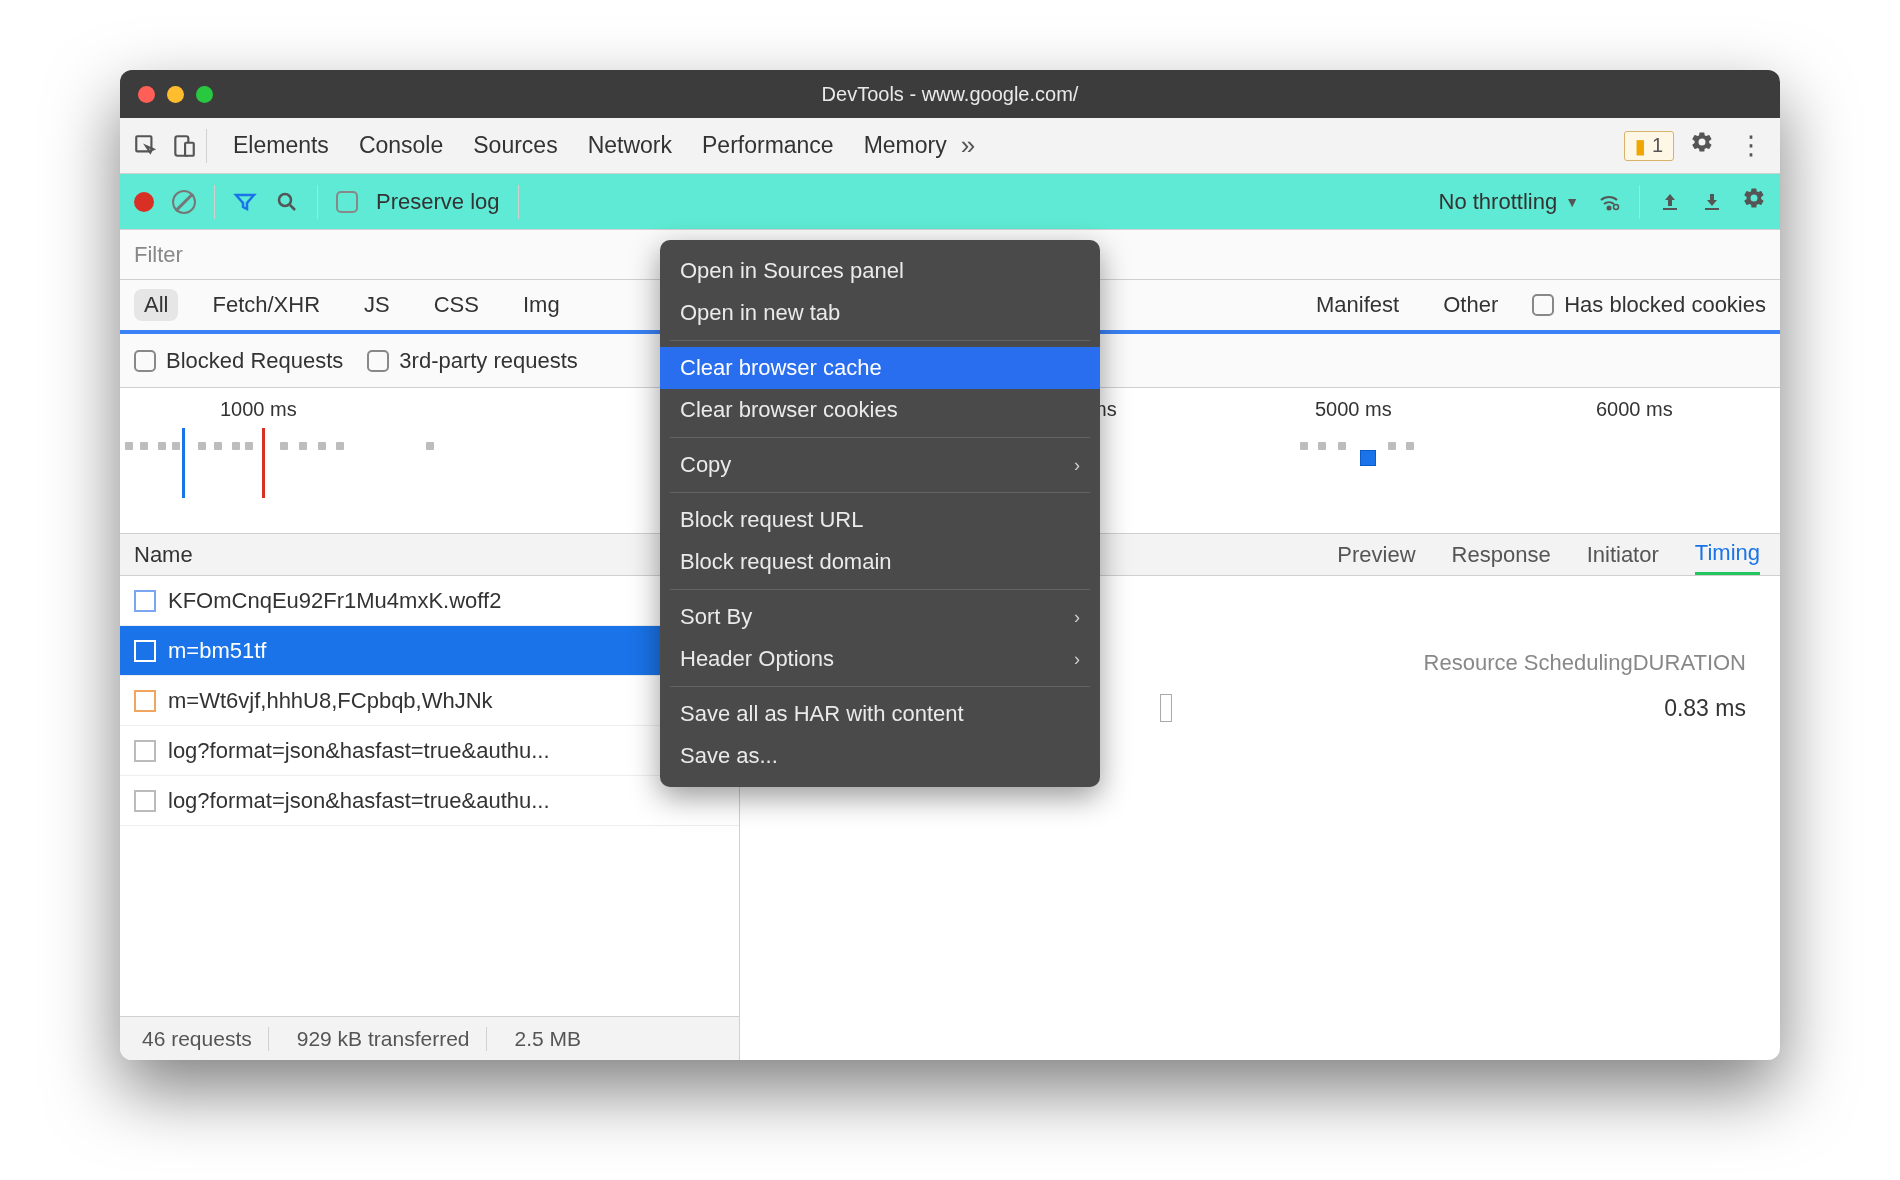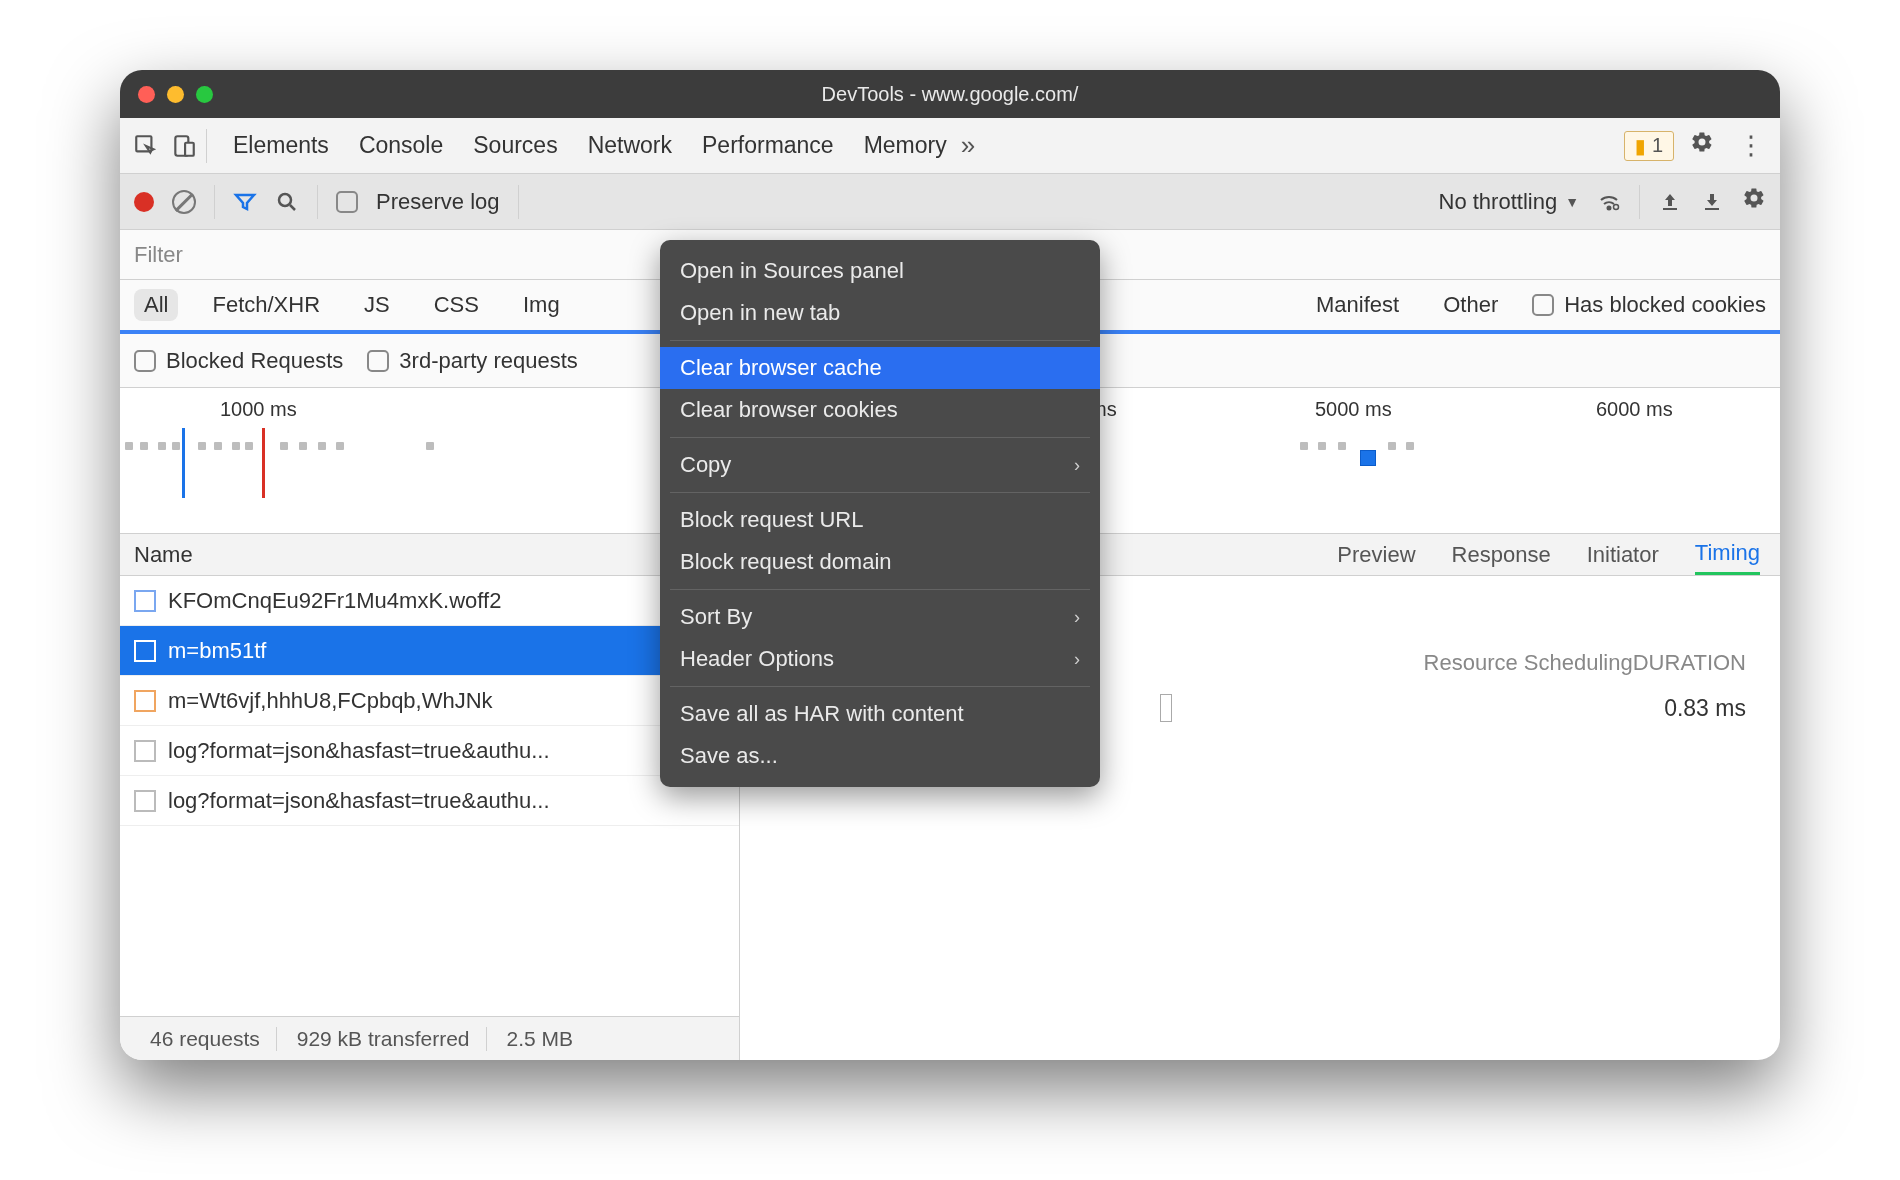--- a/index.html
+++ b/index.html
@@ -1,36 +1,36 @@
 <!DOCTYPE html>
 <html><head>
 <meta charset="utf-8">
 <style>
 * { box-sizing: border-box; margin: 0; padding: 0; font-family: -apple-system, BlinkMacSystemFont, "Segoe UI", Helvetica, Arial, sans-serif; }
 body { background: #fff; width: 1900px; height: 1180px; position: relative; overflow: hidden; }
-.shadow-wrap { position: absolute; left: 120px; top: 70px; width: 1660px; height: 990px; border-radius: 22px; box-shadow: 0 30px 70px rgba(0,0,0,0.5); background: #fff; overflow: hidden; }
+.shadow-wrap { position: absolute; left: 120px; top: 70px; width: 1660px; height: 990px; border-radius: 12px; box-shadow: 0 30px 70px rgba(0,0,0,0.5); background: #fff; overflow: hidden; }
 .titlebar { height: 48px; background: #3c3c3c; display: flex; align-items: center; padding: 0 18px; position: relative; }
 .traffic { display: flex; gap: 12px; }
 .traffic .dot { width: 17px; height: 17px; border-radius: 50%; }
 .dot.red { background: #ff5f57; }
 .dot.yellow { background: #febc2e; }
 .dot.green { background: #28c840; }
 .title-text { position: absolute; left: 0; right: 0; text-align: center; color: #e9e9e9; font-size: 20px; font-weight: 500; pointer-events: none; }
 .tabs-row { height: 56px; border-bottom: 1px solid #d0d0d0; display: flex; align-items: center; padding: 8px 10px; gap: 6px; background: #f3f3f3; }
 .tool-icon { width: 32px; height: 32px; display: flex; align-items: center; justify-content: center; color: #555; }
 .tool-icon svg { width: 26px; height: 26px; display: block; }
 .tabs { display: flex; gap: 30px; margin-left: 20px; font-size: 23px; color: #333; }
 .tab { cursor: default; }
 .spacer { flex: 1; }
 .more-tabs { font-size: 26px; color: #555; padding: 0 8px; }
 .warn-badge { display: flex; align-items: center; border: 1px solid #d7b36a; background: #fff7e6; padding: 2px 10px; border-radius: 3px; gap: 6px; font-size: 20px; color: #555; }
 .warn-badge .warn-ic { color: #f0a500; font-size: 20px; }
 .gear { font-size: 26px; color: #555; padding: 0 10px; }
 .kebab { font-size: 26px; color: #555; padding: 0 8px; letter-spacing: -2px; }
-.toolbar2 { height: 56px; border-bottom: 1px solid #d0d0d0; display: flex; align-items: center; padding: 0 14px; gap: 18px; background: #e5e5e5; font-size: 22px; color: #333; }
+.toolbar2 { height: 56px; border-bottom: 1px solid #d0d0d0; display: flex; align-items: center; padding: 0 14px; gap: 18px; background: #5eead4; font-size: 22px; color: #333; }
 .rec-dot { width: 20px; height: 20px; border-radius: 50%; background: #d93025; }
 .no-sign { width: 24px; height: 24px; border: 2.5px solid #777; border-radius: 50%; position: relative; }
 .no-sign::after { content: ""; position: absolute; width: 24px; height: 2.5px; background: #777; top: 9px; left: -2px; transform: rotate(-45deg); }
 .filter-ic { color: #1a73e8; }
 .filter-ic svg, .search-ic svg, .wifi-ic svg, .up-ic svg, .down-ic svg { width: 24px; height: 24px; display: block; }
 .search-ic { color: #555; }
 .vrule { width: 1px; height: 34px; background: #d0d0d0; }
 .cb { width: 22px; height: 22px; border: 2px solid #888; border-radius: 5px; flex: none; }
 .toolbar2 .lbl { font-size: 22px; color: #333; }
 .throttle { display: flex; align-items: center; gap: 8px; }
@@ -50,21 +50,21 @@
 .tl-red { position: absolute; left: 142px; top: 40px; width: 2.5px; height: 70px; background: #d93025; }
 .tl-marker { position: absolute; top: 62px; width: 16px; height: 16px; background: #1a73e8; border: 1px solid #0b5cca; }
 .split { display: flex; height: calc(100% - 48px - 56px - 56px - 50px - 54px - 54px - 146px); }
 .left-pane { width: 620px; border-right: 1px solid #d0d0d0; display: flex; flex-direction: column; overflow: hidden; }
 .col-head { height: 42px; border-bottom: 1px solid #d0d0d0; display: flex; align-items: center; padding: 0 14px; font-size: 22px; color: #333; background: #f3f3f3; }
 .req-row { height: 50px; display: flex; align-items: center; padding: 0 14px; gap: 12px; font-size: 22px; color: #333; border-bottom: 1px solid #eee; white-space: nowrap; overflow: hidden; text-overflow: ellipsis; }
 .req-row.sel { background: #1a73e8; color: #fff; }
 .req-ic { width: 22px; height: 22px; border: 2px solid #7aa7f0; flex: none; }
 .req-ic.orange { border-color: #f0a560; }
 .req-ic.gray { border-color: #bbb; background: #fff; }
-.status-row { height: 44px; border-top: 1px solid #d0d0d0; display: flex; align-items: center; padding: 0 14px; gap: 4px; font-size: 21px; color: #555; background: #f3f3f3; margin-top: auto; }
+.status-row { height: 44px; border-top: 1px solid #d0d0d0; display: flex; align-items: center; padding: 0 6px; gap: 12px; font-size: 21px; color: #555; background: #f3f3f3; margin-top: auto; }
 .status-cell { padding: 0 16px; border-right: 1px solid #d0d0d0; }
 .right-pane { flex: 1; display: flex; flex-direction: column; }
 .detail-tabs { height: 42px; border-bottom: 1px solid #d0d0d0; display: flex; align-items: center; gap: 36px; padding: 0 20px; font-size: 22px; background: #f3f3f3; }
 .dtab { color: #555; height: 100%; display: flex; align-items: center; }
 .dtab.active { color: #1a73e8; border-bottom: 3px solid #22c55e; }
 .detail-body { padding: 28px 34px; font-size: 23px; color: #333; }
 .sched-head { display: flex; justify-content: flex-end; color: #888; margin-top: 18px; font-size: 22px; }
 .queue-row { display: flex; align-items: center; margin-top: 18px; }
 .queue-bar { width: 12px; height: 28px; border: 1px solid #aaa; margin: 0 auto; }
 .ctx-menu { position: absolute; left: 540px; top: 170px; width: 440px; background: #4a4a4a; border-radius: 10px; padding: 10px 0; font-size: 22px; color: #eaeaea; box-shadow: 0 10px 30px rgba(0,0,0,0.4); }

